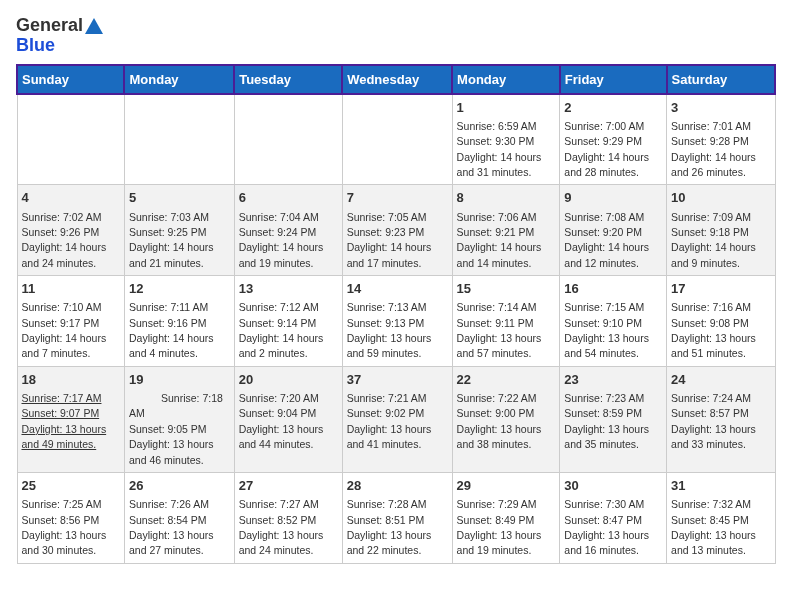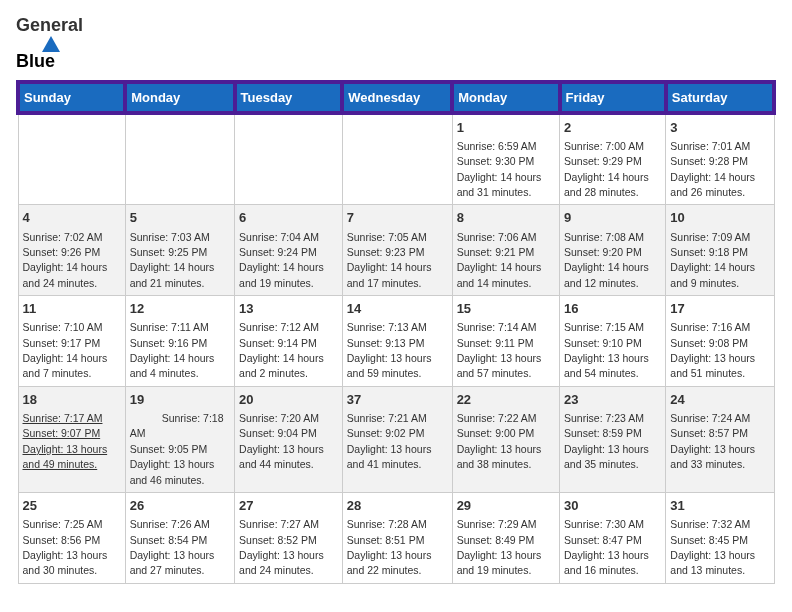--- a/index.html
+++ b/index.html
@@ -21,26 +21,25 @@
       flex-direction: column;
       align-items: flex-start;
       font-size: 18px;
       font-weight: bold;
       line-height: 1.1;
     }
     .logo-general {
       color: #333;
     }
     .logo-blue {
-      color: #000000;
+      color: #1d4ed8;
     }
     .logo-row {
       display: flex;
       align-items: center;
-      flex-direction: column;
     }
     .title-area {
       text-align: right;
     }
     .month-year {
       font-size: 36px;
       font-weight: bold;
       color: #333;
     }
     .location {
@@ -52,21 +51,21 @@
       border-collapse: collapse;
       font-size: 11px;
     }
     thead tr th {
       background: #1a6bbf;
       color: #fff;
       padding: 6px 4px;
       text-align: left;
       font-size: 13px;
       font-weight: bold;
-      border: 4px solid #4c1d95;
+      border: 2px solid #4c1d95;
     }
     tbody tr td {
       border: 1px solid #ccc;
       vertical-align: top;
       padding: 4px;
       width: 113px;
       min-height: 80px;
       line-height: 1.4;
       color: #333;
     }

